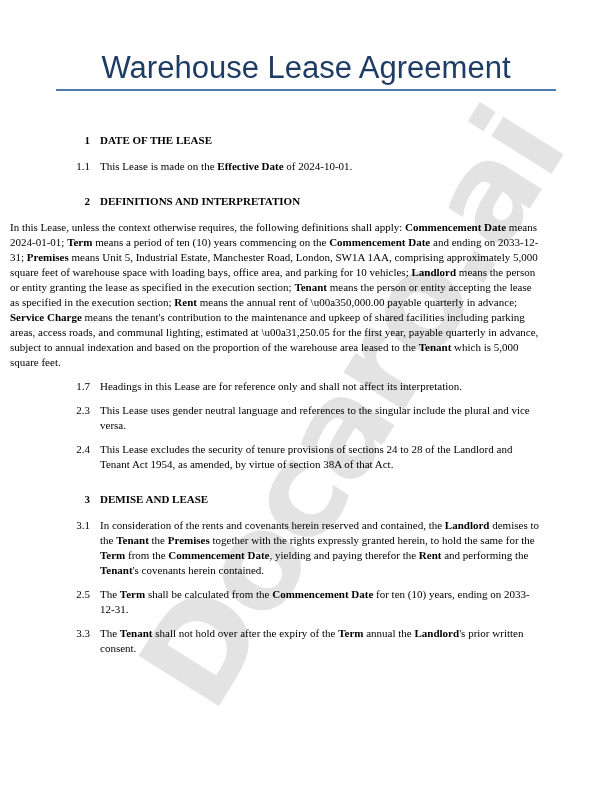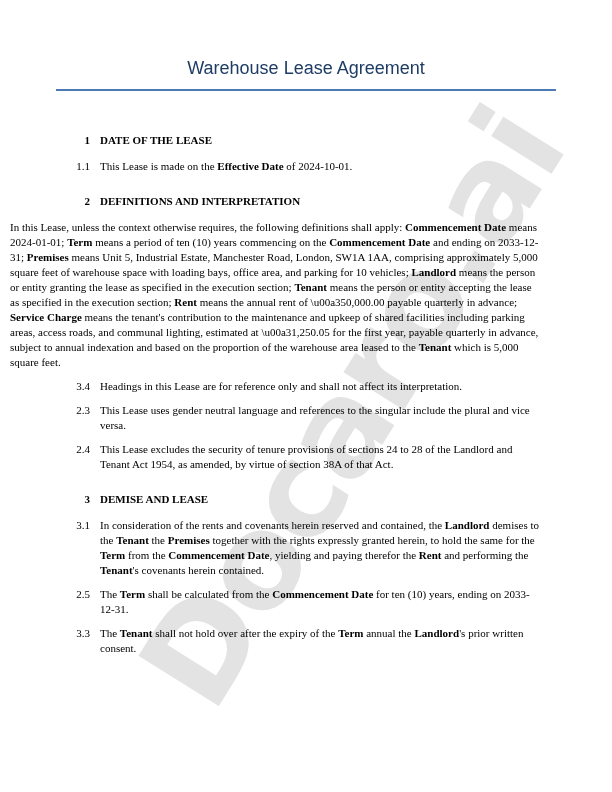--- a/index.html
+++ b/index.html
@@ -27,21 +27,21 @@
     z-index: 0;
     user-select: none;
   }
   .content { position: relative; z-index: 1; }
   .title {
     margin: 0;
     padding-top: 54px;
     text-align: center;
     font-family: "Liberation Sans", sans-serif;
     font-weight: 400;
-    font-size: 18px;
+    font-size: 31px;
     line-height: 28px;
     color: var(--title, #1e3c64);
   }
   .title-rule {
     height: 0;
     border-top: 2px solid var(--rule, #4d7ab5);
     margin: 7px 56px 0 56px;
   }
   .doc-body { margin-top: 42px; font-size: 11px; line-height: 15px; }
   .row { display: flex; }
@@ -71,21 +71,21 @@
           <div class="text"><span class="seg">This Lease is made on the </span><b class="seg">Effective Date</b><span class="seg"> of 2024-10-01.</span></div>
         </div>
         <div class="row heading-row">
           <div class="num">2</div>
           <div class="text">DEFINITIONS AND INTERPRETATION</div>
         </div>
         <div class="row clause-row">
           <div class="text"><span class="seg">In this Lease, unless the context otherwise requires, the following definitions shall apply: </span><b class="seg">Commencement Date</b><span class="seg"> means 2024-01-01; </span><b class="seg">Term</b><span class="seg"> means a period of ten (10) years commencing on the </span><b class="seg">Commencement Date</b><span class="seg"> and ending on 2033-12-31; </span><b class="seg">Premises</b><span class="seg"> means Unit 5, Industrial Estate, Manchester Road, London, SW1A 1AA, comprising approximately 5,000 square feet of warehouse space with loading bays, office area, and parking for 10 vehicles; </span><b class="seg">Landlord</b><span class="seg"> means the person or entity granting the lease as specified in the execution section; </span><b class="seg">Tenant</b><span class="seg"> means the person or entity accepting the lease as specified in the execution section; </span><b class="seg">Rent</b><span class="seg"> means the annual rent of \u00a350,000.00 payable quarterly in advance; </span><b class="seg">Service Charge</b><span class="seg"> means the tenant's contribution to the maintenance and upkeep of shared facilities including parking areas, access roads, and communal lighting, estimated at \u00a31,250.05 for the first year, payable quarterly in advance, subject to annual indexation and based on the proportion of the warehouse area leased to the </span><b class="seg">Tenant</b><span class="seg"> which is 5,000 square feet.</span></div>
         </div>
         <div class="row clause-row">
-          <div class="num">3.4</div>
+          <div class="num">1.7</div>
           <div class="text"><span class="seg">Headings in this Lease are for reference only and shall not affect its interpretation.</span></div>
         </div>
         <div class="row clause-row">
           <div class="num">2.3</div>
           <div class="text"><span class="seg">This Lease uses gender neutral language and references to the singular include the plural and vice versa.</span></div>
         </div>
         <div class="row clause-row">
           <div class="num">2.4</div>
           <div class="text"><span class="seg">This Lease excludes the security of tenure provisions of sections 24 to 28 of the Landlord and Tenant Act 1954, as amended, by virtue of section 38A of that Act.</span></div>
         </div>

